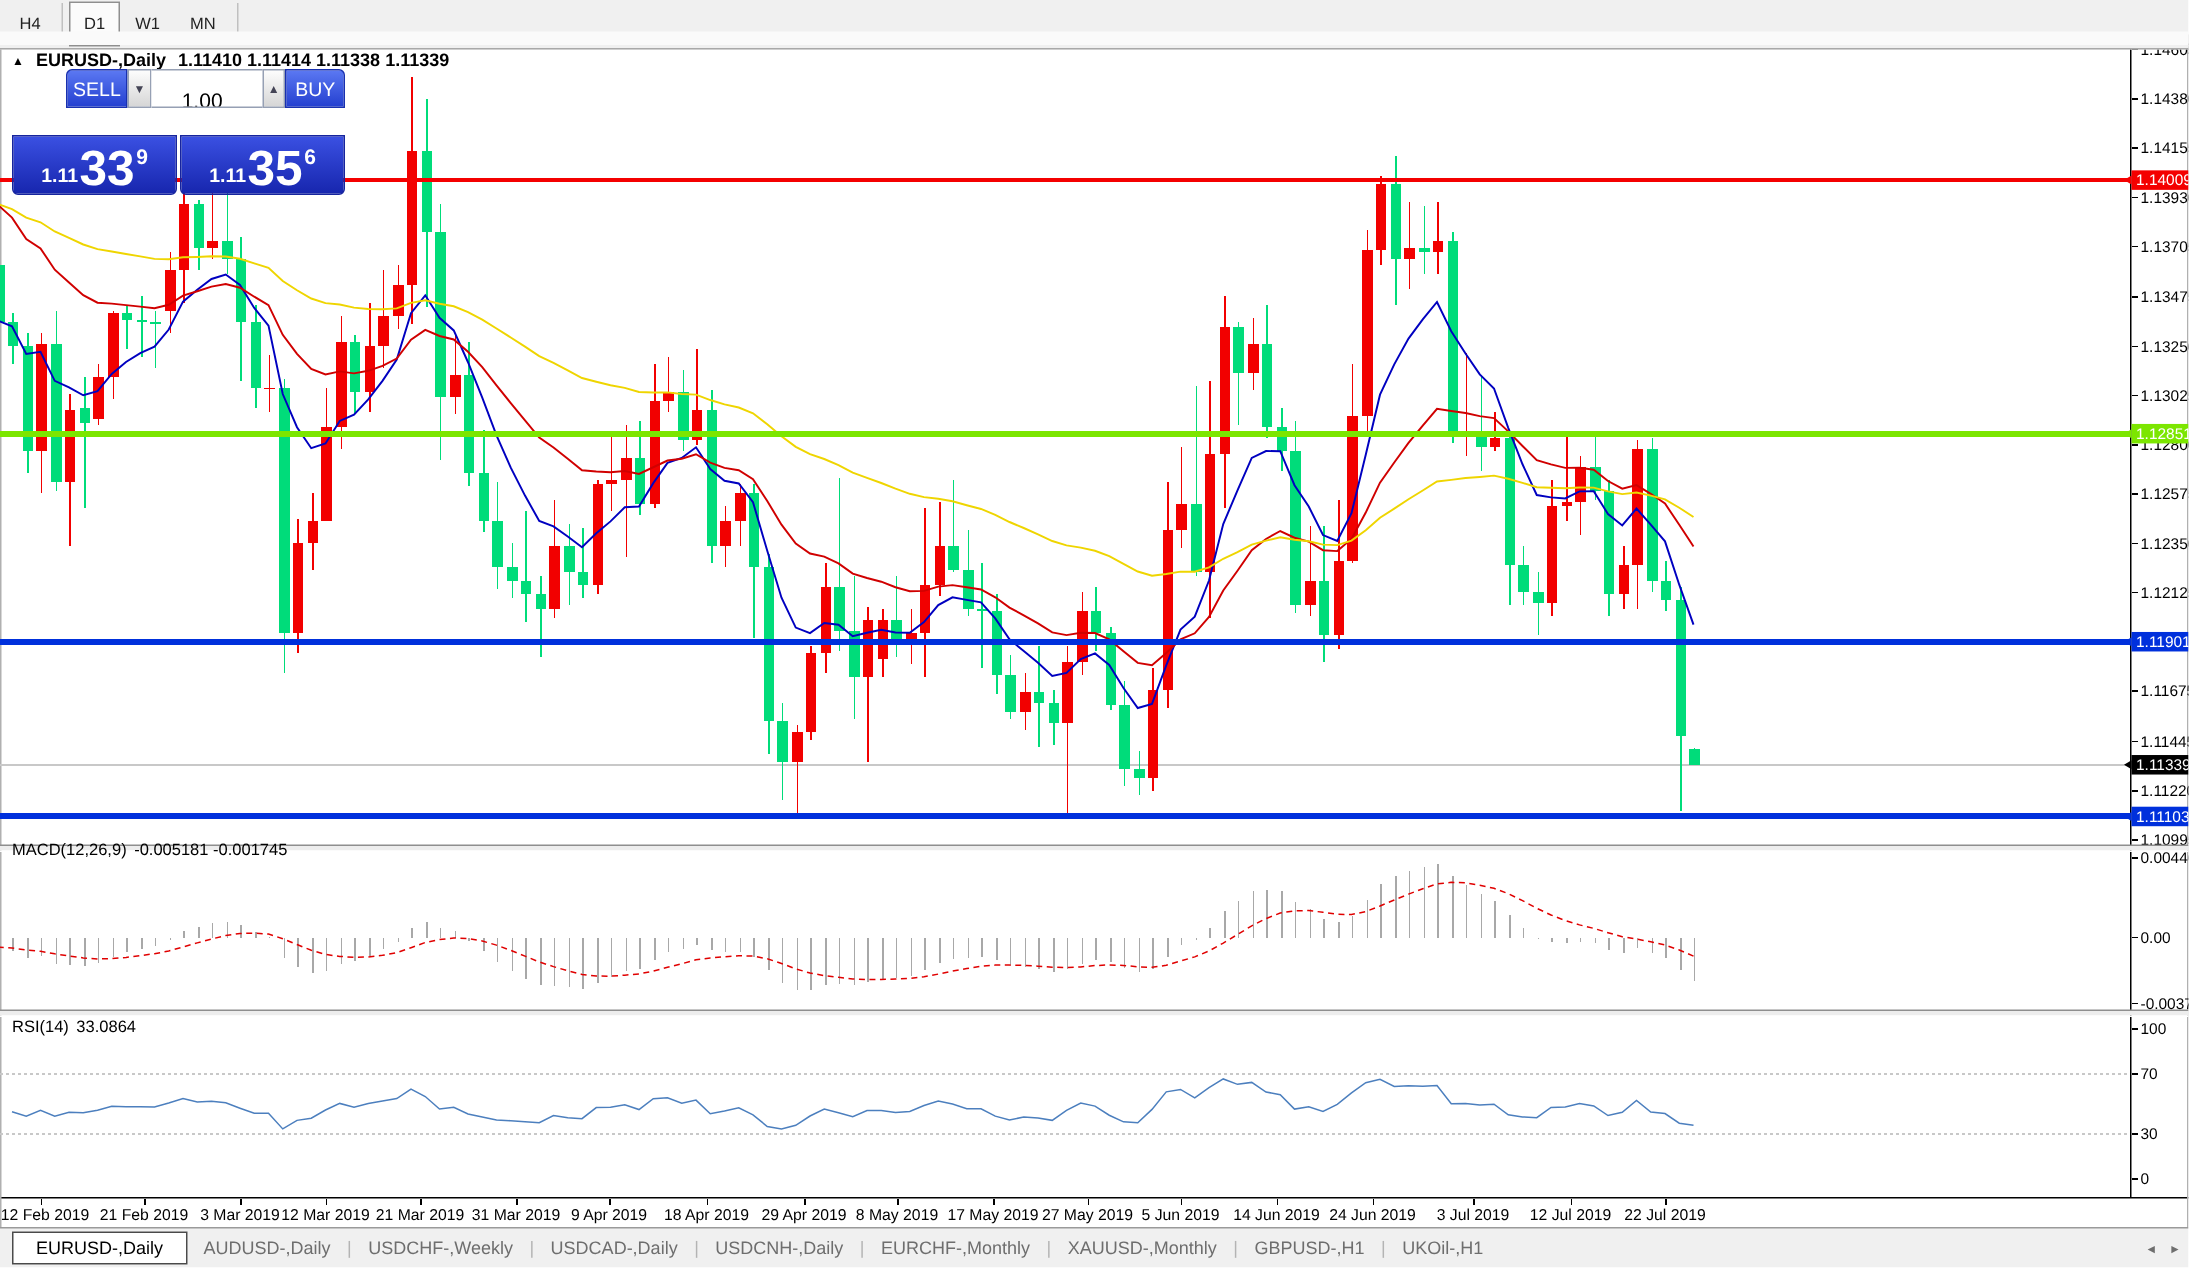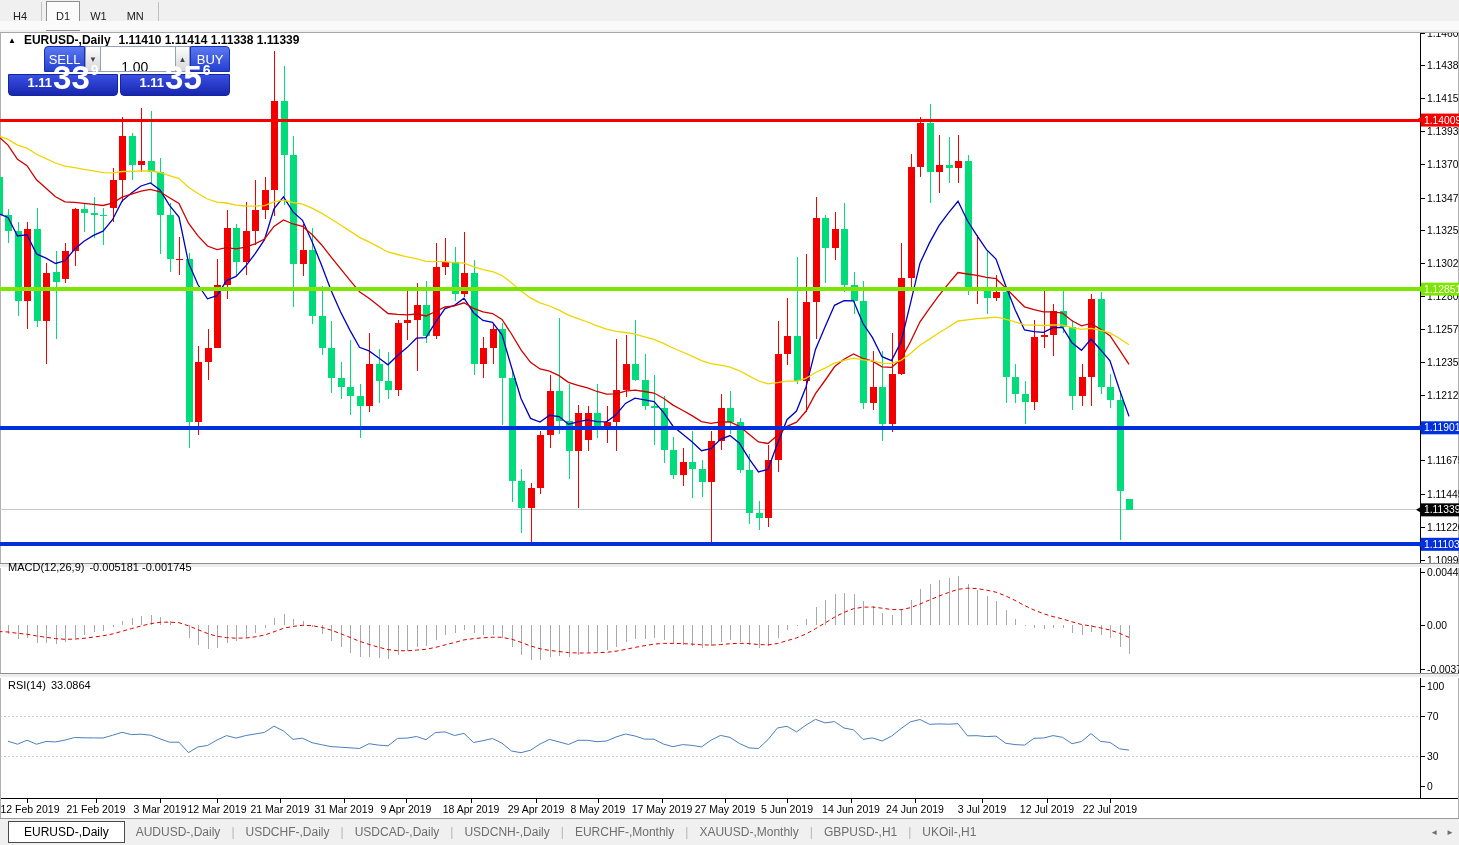--- a/index.html
+++ b/index.html
@@ -19,21 +19,21 @@
   .tpanel{position:absolute;left:8px;top:46px;width:222px;}
   .tprow1{display:flex;height:26px;margin-left:36px;}
   .btn-sell,.btn-buy{background:linear-gradient(#5B78F2,#2440D0);color:#fff;font-size:13px;display:flex;
         align-items:center;justify-content:center;border:1px solid #1830B0;box-sizing:border-box;cursor:default;}
   .btn-sell{width:54px;border-radius:4px 0 0 0;}
   .btn-buy{width:52px;border-radius:0 4px 0 0;}
   .spin{width:20px;background:linear-gradient(#FDFDFD,#D6D6D6);border:1px solid #96A0B4;color:#445;
         font-size:8px;display:flex;align-items:center;justify-content:center;box-sizing:border-box;}
   .vol{width:74px;border:1px solid #96A0B4;border-left:0;border-right:0;font-size:14px;color:#000;
        text-align:center;padding:16px 6px 0 0;box-sizing:border-box;font-family:"Liberation Sans",sans-serif;outline:none;}
-  .tprow2{display:flex;height:22px;margin-top:2px;gap:2px;}
+  .tprow2{display:flex;height:40px;margin-top:18px;gap:2px;}
   .pbox{flex:1;background:linear-gradient(#3A50E2,#1726AE);color:#fff;display:flex;align-items:flex-end;
         justify-content:center;padding-bottom:3px;border-radius:0 0 4px 4px;border:1px solid #16249E;box-sizing:border-box;}
   .pbox .pre{font-size:13px;font-weight:bold;margin-bottom:2px;}
   .pbox .big{font-size:33px;font-weight:bold;line-height:28px;margin:0 1px;}
   .pbox .sup{font-size:14px;font-weight:bold;margin-bottom:14px;}
   
   .indlabel{position:absolute;font-size:11px;color:#000;display:flex;gap:5px;background:transparent;}
   
   .tabbar{position:absolute;left:0;top:818px;width:1459px;height:27px;background:#F0F0F0;
           border-top:1px solid #9A9A9A;display:flex;align-items:center;font-size:12px;color:#6E6E6E;box-sizing:border-box;}
@@ -609,21 +609,21 @@
 </div>
 <div class="indlabel" style="left:8px;top:679px;">
   <span>RSI(14)</span>
   <span>33.0864</span>
 </div>
 
 <div class="tabbar" id="tabbar">
   <div class="tab-active">EURUSD-,Daily</div>
     <span class="tab">AUDUSD-,Daily</span>
     <span class="tabsep">|</span>
-    <span class="tab">USDCHF-,Daily</span>
+    <span class="tab">USDCHF-,Weekly</span>
     <span class="tabsep">|</span>
     <span class="tab">USDCAD-,Daily</span>
     <span class="tabsep">|</span>
     <span class="tab">USDCNH-,Daily</span>
     <span class="tabsep">|</span>
     <span class="tab">EURCHF-,Monthly</span>
     <span class="tabsep">|</span>
     <span class="tab">XAUUSD-,Monthly</span>
     <span class="tabsep">|</span>
     <span class="tab">GBPUSD-,H1</span>

